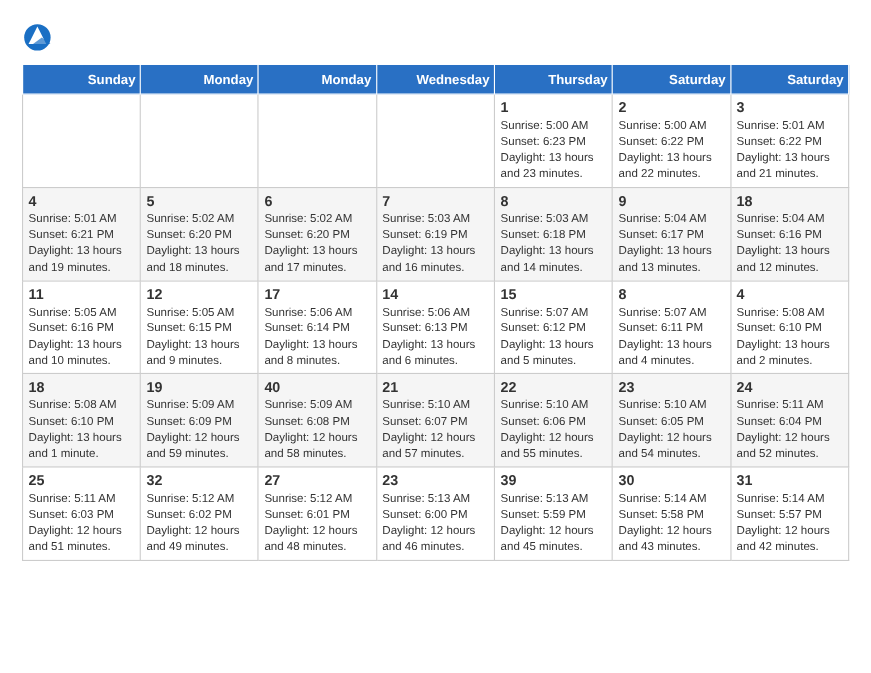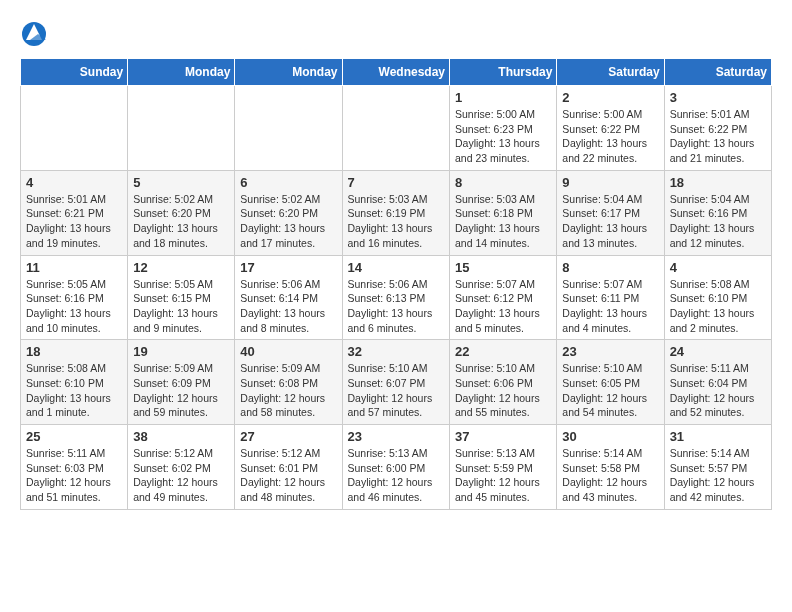--- a/index.html
+++ b/index.html
@@ -265,21 +265,21 @@
 and 59 minutes.</div>
         </td>
         <td>
           <span class="day-num">40</span>
           <div class="day-info" style="white-space: pre-line;">Sunrise: 5:09 AM
 Sunset: 6:08 PM
 Daylight: 12 hours
 and 58 minutes.</div>
         </td>
         <td>
-          <span class="day-num">32</span>
+          <span class="day-num">21</span>
           <div class="day-info" style="white-space: pre-line;">Sunrise: 5:10 AM
 Sunset: 6:07 PM
 Daylight: 12 hours
 and 57 minutes.</div>
         </td>
         <td>
           <span class="day-num">22</span>
           <div class="day-info" style="white-space: pre-line;">Sunrise: 5:10 AM
 Sunset: 6:06 PM
 Daylight: 12 hours
@@ -302,42 +302,42 @@
       </tr>
       <tr>
         <td>
           <span class="day-num">25</span>
           <div class="day-info" style="white-space: pre-line;">Sunrise: 5:11 AM
 Sunset: 6:03 PM
 Daylight: 12 hours
 and 51 minutes.</div>
         </td>
         <td>
-          <span class="day-num">38</span>
+          <span class="day-num">32</span>
           <div class="day-info" style="white-space: pre-line;">Sunrise: 5:12 AM
 Sunset: 6:02 PM
 Daylight: 12 hours
 and 49 minutes.</div>
         </td>
         <td>
           <span class="day-num">27</span>
           <div class="day-info" style="white-space: pre-line;">Sunrise: 5:12 AM
 Sunset: 6:01 PM
 Daylight: 12 hours
 and 48 minutes.</div>
         </td>
         <td>
           <span class="day-num">23</span>
           <div class="day-info" style="white-space: pre-line;">Sunrise: 5:13 AM
 Sunset: 6:00 PM
 Daylight: 12 hours
 and 46 minutes.</div>
         </td>
         <td>
-          <span class="day-num">37</span>
+          <span class="day-num">39</span>
           <div class="day-info" style="white-space: pre-line;">Sunrise: 5:13 AM
 Sunset: 5:59 PM
 Daylight: 12 hours
 and 45 minutes.</div>
         </td>
         <td>
           <span class="day-num">30</span>
           <div class="day-info" style="white-space: pre-line;">Sunrise: 5:14 AM
 Sunset: 5:58 PM
 Daylight: 12 hours

